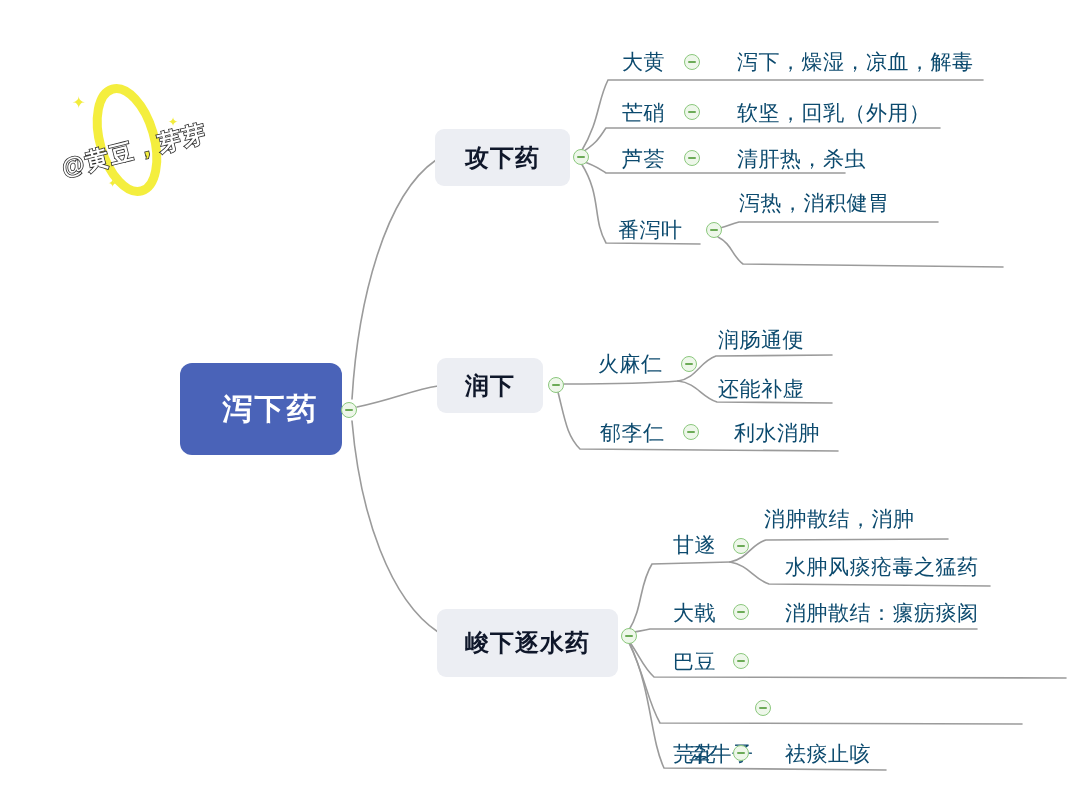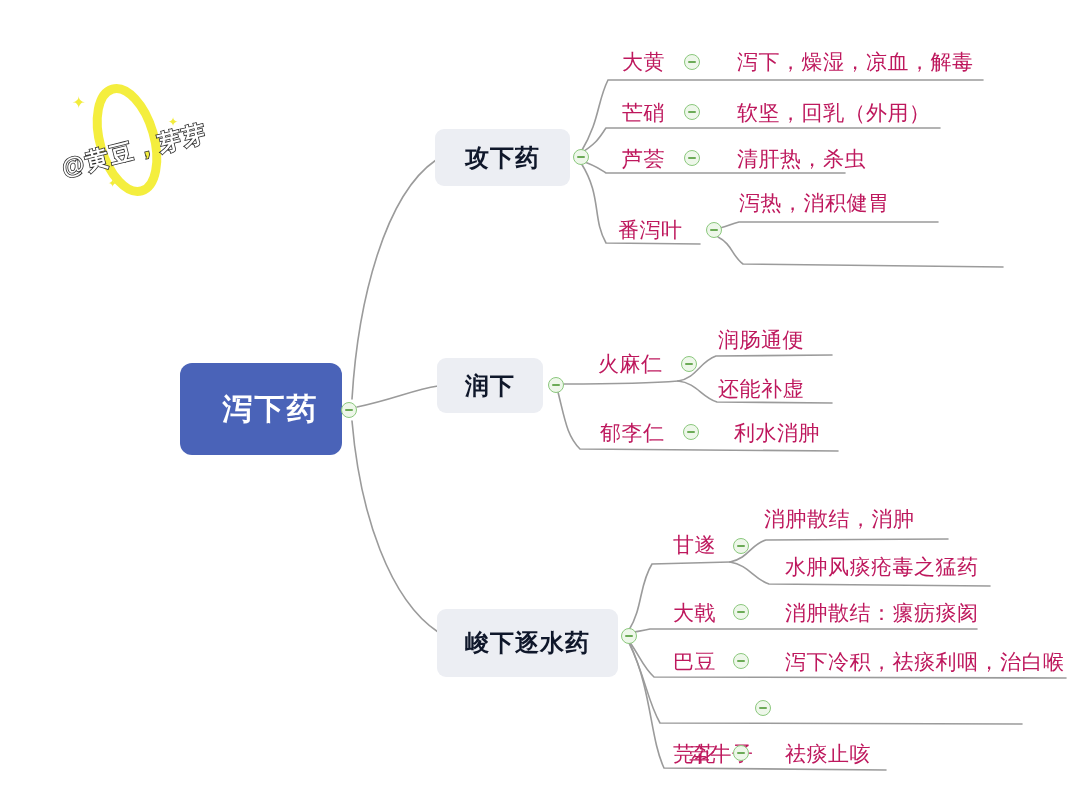--- a/index.html
+++ b/index.html
@@ -16,21 +16,21 @@
   .node.root{
     background:#4a63b8;color:#ffffff;font-size:30px;font-weight:700;
     letter-spacing:2px;border-radius:12px;
   }
   .node.branch{
     background:#eceef3;color:#0f172a;font-size:24px;font-weight:600;letter-spacing:1px;
   }
   
   .lbl{
     position:absolute;white-space:nowrap;font-size:21px;line-height:1;
-    transform:translateY(-50%);color:#be185d;letter-spacing:0.5px;
+    transform:translateY(-50%);color:#0c4a6e;letter-spacing:0.5px;
   }
   
   .minus{
     position:absolute;width:16px;height:16px;border-radius:50%;
     background:#eef7ea;border:1.5px solid #8bc87d;box-sizing:border-box;
     transform:translate(-50%,-50%);
   }
   .minus::after{
     content:"";position:absolute;left:3px;right:3px;top:50%;height:1.6px;
     margin-top:-0.8px;background:#6cab57;border-radius:1px;
@@ -134,21 +134,20 @@
   <div class="minus" style="left:741px;top:546px;"></div>
   <div class="lbl" style="left:764px;top:518px;">消肿散结，消肿</div>
   <div class="lbl" style="left:785px;top:566px;">水肿风痰疮毒之猛药</div>
 
   <div class="lbl" style="left:673px;top:612px;">大戟</div>
   <div class="minus" style="left:741px;top:612px;"></div>
   <div class="lbl" style="left:785px;top:612px;">消肿散结：瘰疬痰阂</div>
 
   <div class="lbl" style="left:673px;top:661px;">巴豆</div>
   <div class="minus" style="left:741px;top:661px;"></div>
-  <div class="lbl" style="left:785px;top:661px;">泻下冷积，祛痰利咽，治白喉</div>
 
   <div class="lbl" style="left:689px;top:708px;margin-top:45px;">牵牛子</div>
   <div class="minus" style="left:763px;top:708px;"></div>
 
   <div class="lbl" style="left:673px;top:753px;">芫花</div>
   <div class="minus" style="left:741px;top:753px;"></div>
   <div class="lbl" style="left:785px;top:753px;">祛痰止咳</div>
 
 </div>
 

